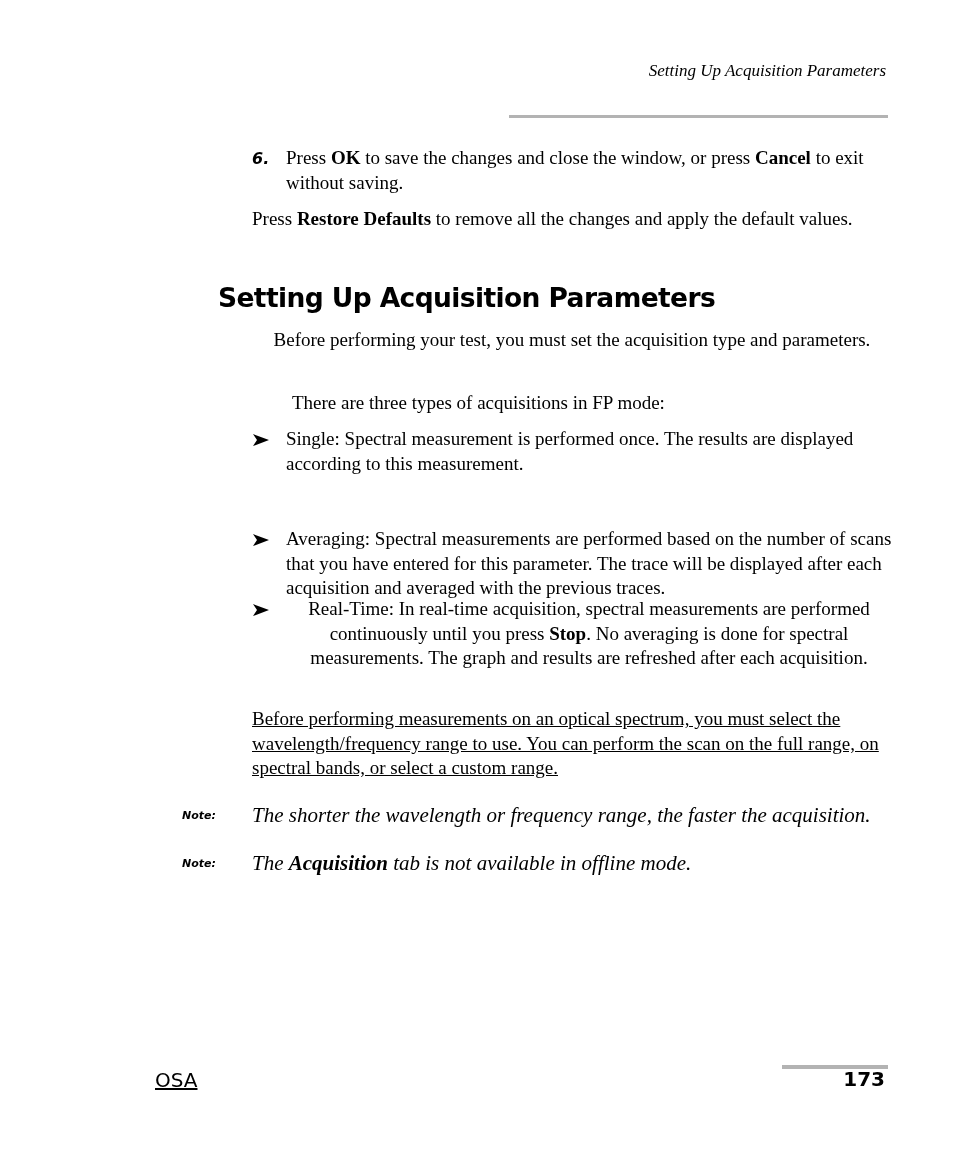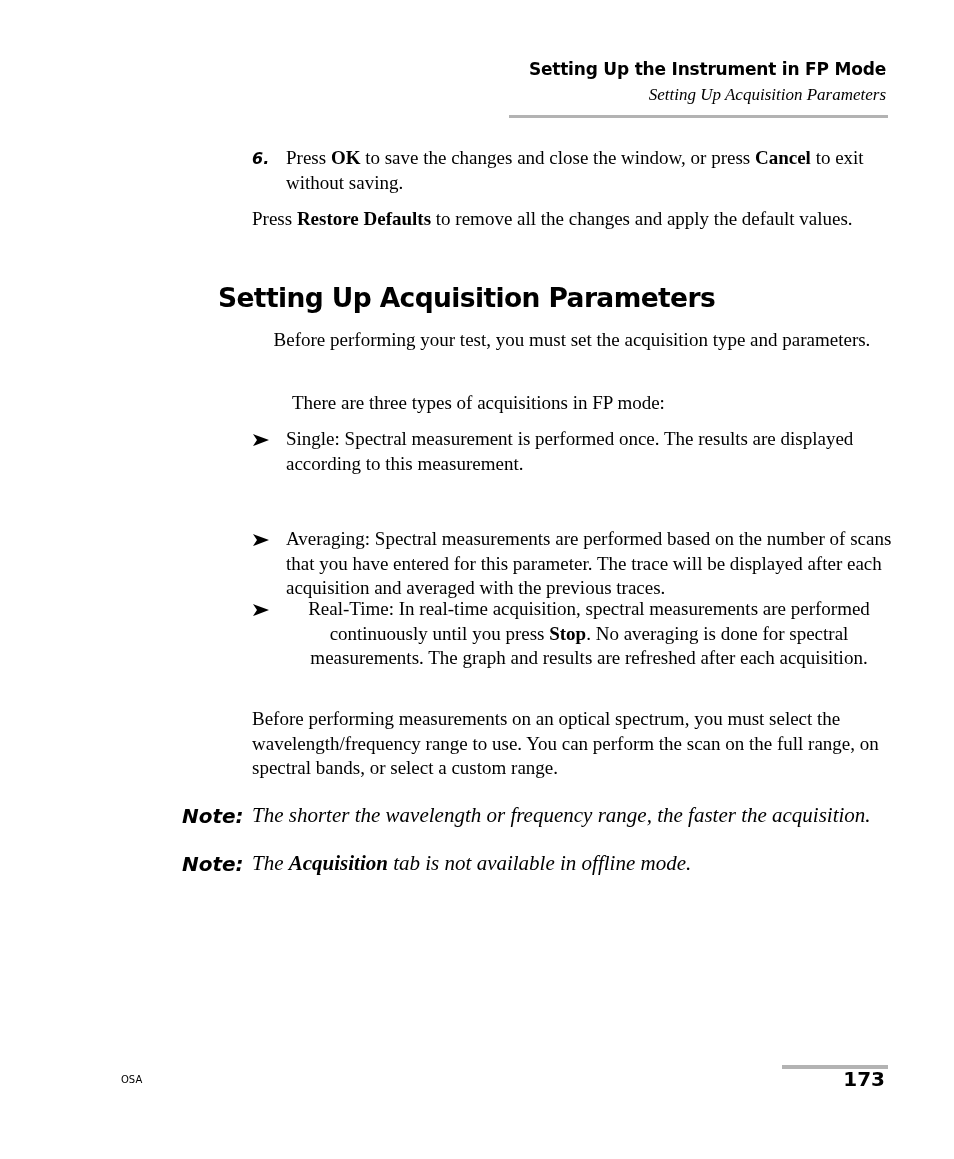--- a/index.html
+++ b/index.html
@@ -17,32 +17,31 @@
     .step .txt { margin-left: 34px; }
     b.kw { font-weight: bold; }
 
     h1.section-title { position: absolute; left: 218px; top: 280px; margin: 0; font-family: "DejaVu Sans", sans-serif; font-weight: bold; font-size: 26.5px; letter-spacing: -0.6px; line-height: 36px; }
 
     .bullet { position: absolute; left: 252px; width: 640px; }
     .bullet .arrow { position: absolute; left: 0; top: 5px; width: 18px; height: 16px; }
     .bullet .txt { margin-left: 34px; }
 
     .note { position: absolute; left: 182px; width: 710px; }
-    .note .label { position: absolute; left: 0; top: 1px; font-family: "DejaVu Sans", sans-serif; font-weight: bold; font-style: italic; font-size: 20px; line-height: 24px; text-align: right; }
+    .note .label { position: absolute; left: 0; top: 1px; font-family: "DejaVu Sans", sans-serif; font-weight: bold; font-style: italic; font-size: 11px; line-height: 24px; text-align: right; }
     .note .txt { margin-left: 70px; font-family: "Liberation Serif", serif; font-style: italic; font-size: 21px; line-height: 24.7px; }
 
     .foot-rule { position: absolute; left: 782px; top: 1065px; width: 106px; height: 4px; background: #b3b3b3; }
-    .foot-left { position: absolute; left: 121px; top: 1070px; font-family: "DejaVu Sans", sans-serif; font-size: 10px; line-height: 20px; }
+    .foot-left { position: absolute; left: 155px; top: 1070px; font-family: "DejaVu Sans", sans-serif; font-size: 20px; line-height: 20px; text-decoration: underline; }
     .foot-right { position: absolute; right: 69px; top: 1068px; font-family: "DejaVu Sans", sans-serif; font-weight: bold; font-size: 20px; line-height: 22px; }
   </style>
 </head>
 <body>
 
 <div class="running-head">
-  <div class="chapter">Setting Up the Instrument in FP Mode</div>
   <div class="section">Setting Up Acquisition Parameters</div>
 </div>
 <div class="head-rule"></div>
 
 <div class="step body-text">
   <span class="num">6.</span>
   <div class="txt"><span>Press </span><b class="kw">OK</b><span> to save the changes and close the window, or press </span><b class="kw">Cancel</b><span> to exit without saving.</span></div>
 </div>
 
 <div class="block body-text" style="top:207px;"><span>Press </span><b class="kw">Restore Defaults</b><span> to remove all the changes and apply the default values.</span></div>
@@ -66,21 +65,21 @@
   <div class="txt">Averaging: Spectral measurements are performed based on the number of scans that you have entered for this parameter. The trace will be displayed after each acquisition and averaged with the previous traces.</div>
 </div>
 
 <div class="bullet body-text" style="top:597px;text-align:center;">
   <svg class="arrow" viewBox="0 0 18 16">
       <path d="M1 2 L17 8 L1 14 L5 8 Z" fill="#000"></path>
     </svg>
   <div class="txt"><span>Real-Time: In real-time acquisition, spectral measurements are performed continuously until you press </span><b class="kw">Stop</b><span>. No averaging is done for spectral measurements. The graph and results are refreshed after each acquisition.</span></div>
 </div>
 
-<div class="block body-text" style="top:707px;">Before performing measurements on an optical spectrum, you must select the wavelength/frequency range to use. You can perform the scan on the full range, on spectral bands, or select a custom range.</div>
+<div class="block body-text" style="top:707px;text-decoration:underline;">Before performing measurements on an optical spectrum, you must select the wavelength/frequency range to use. You can perform the scan on the full range, on spectral bands, or select a custom range.</div>
 
 <div class="note" style="top:803px;">
   <span class="label">Note:</span>
   <div class="txt">The shorter the wavelength or frequency range, the faster the acquisition.</div>
 </div>
 
 <div class="note" style="top:851px;">
   <span class="label">Note:</span>
   <div class="txt"><span>The </span><b class="kw">Acquisition</b><span> tab is not available in offline mode.</span></div>
 </div>

